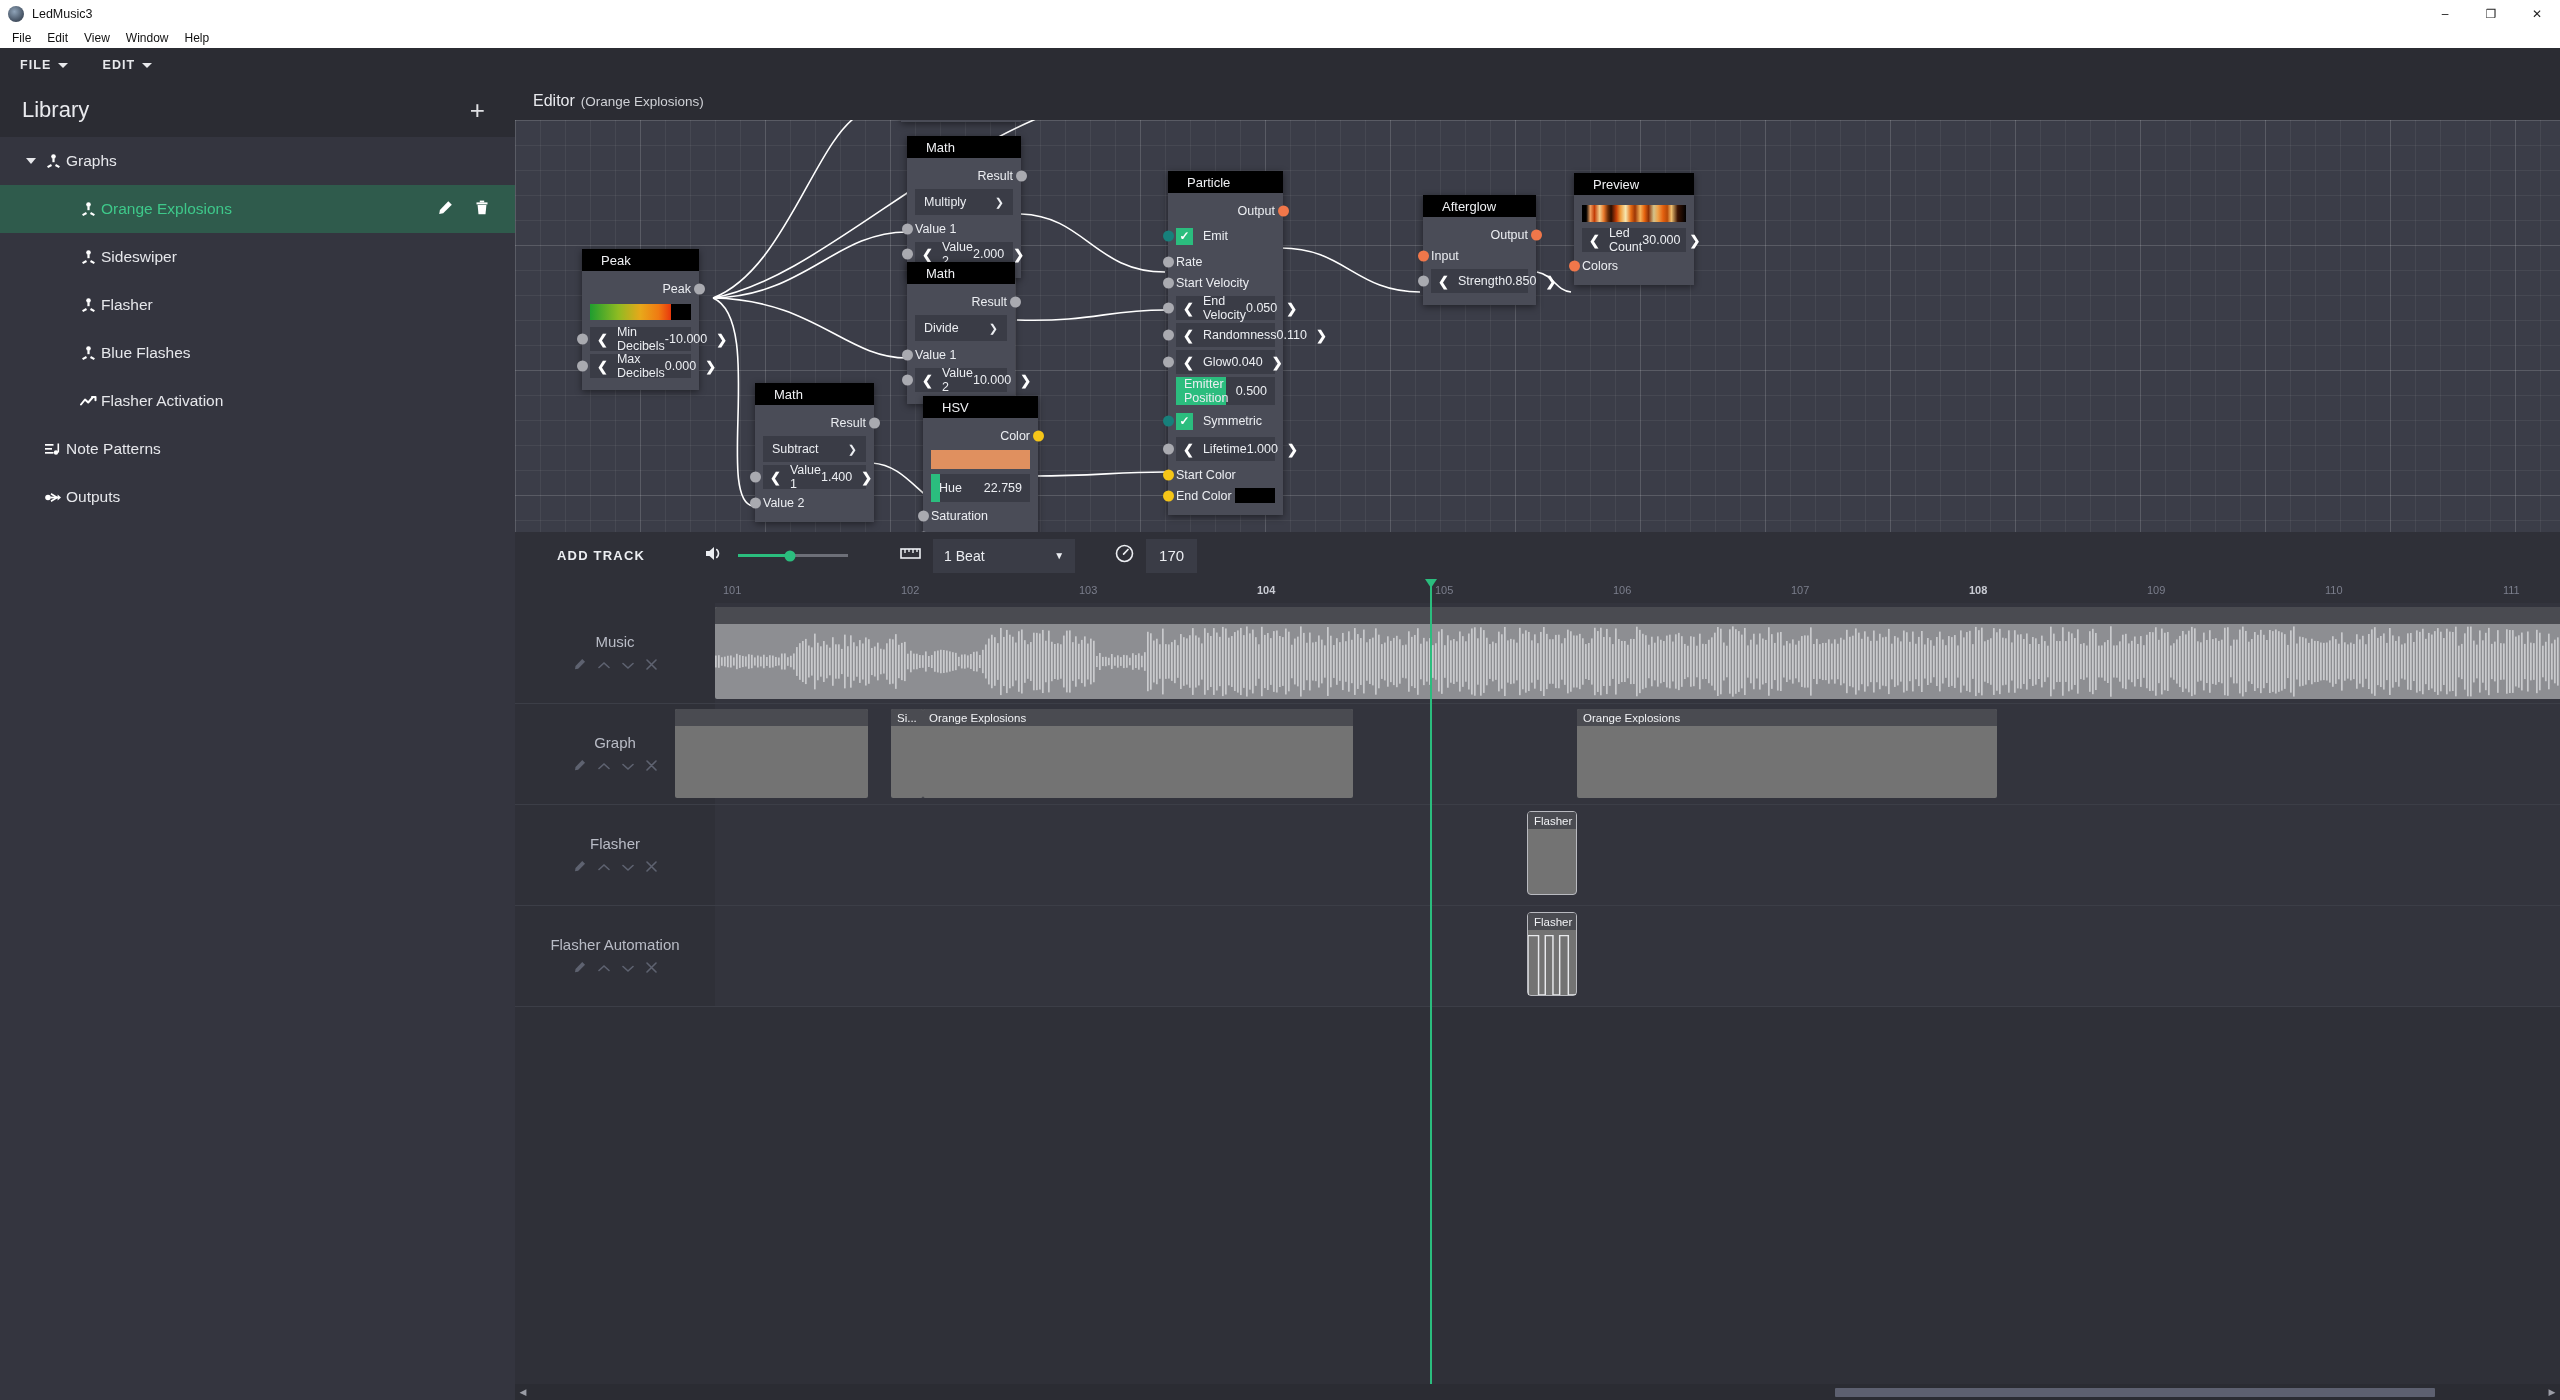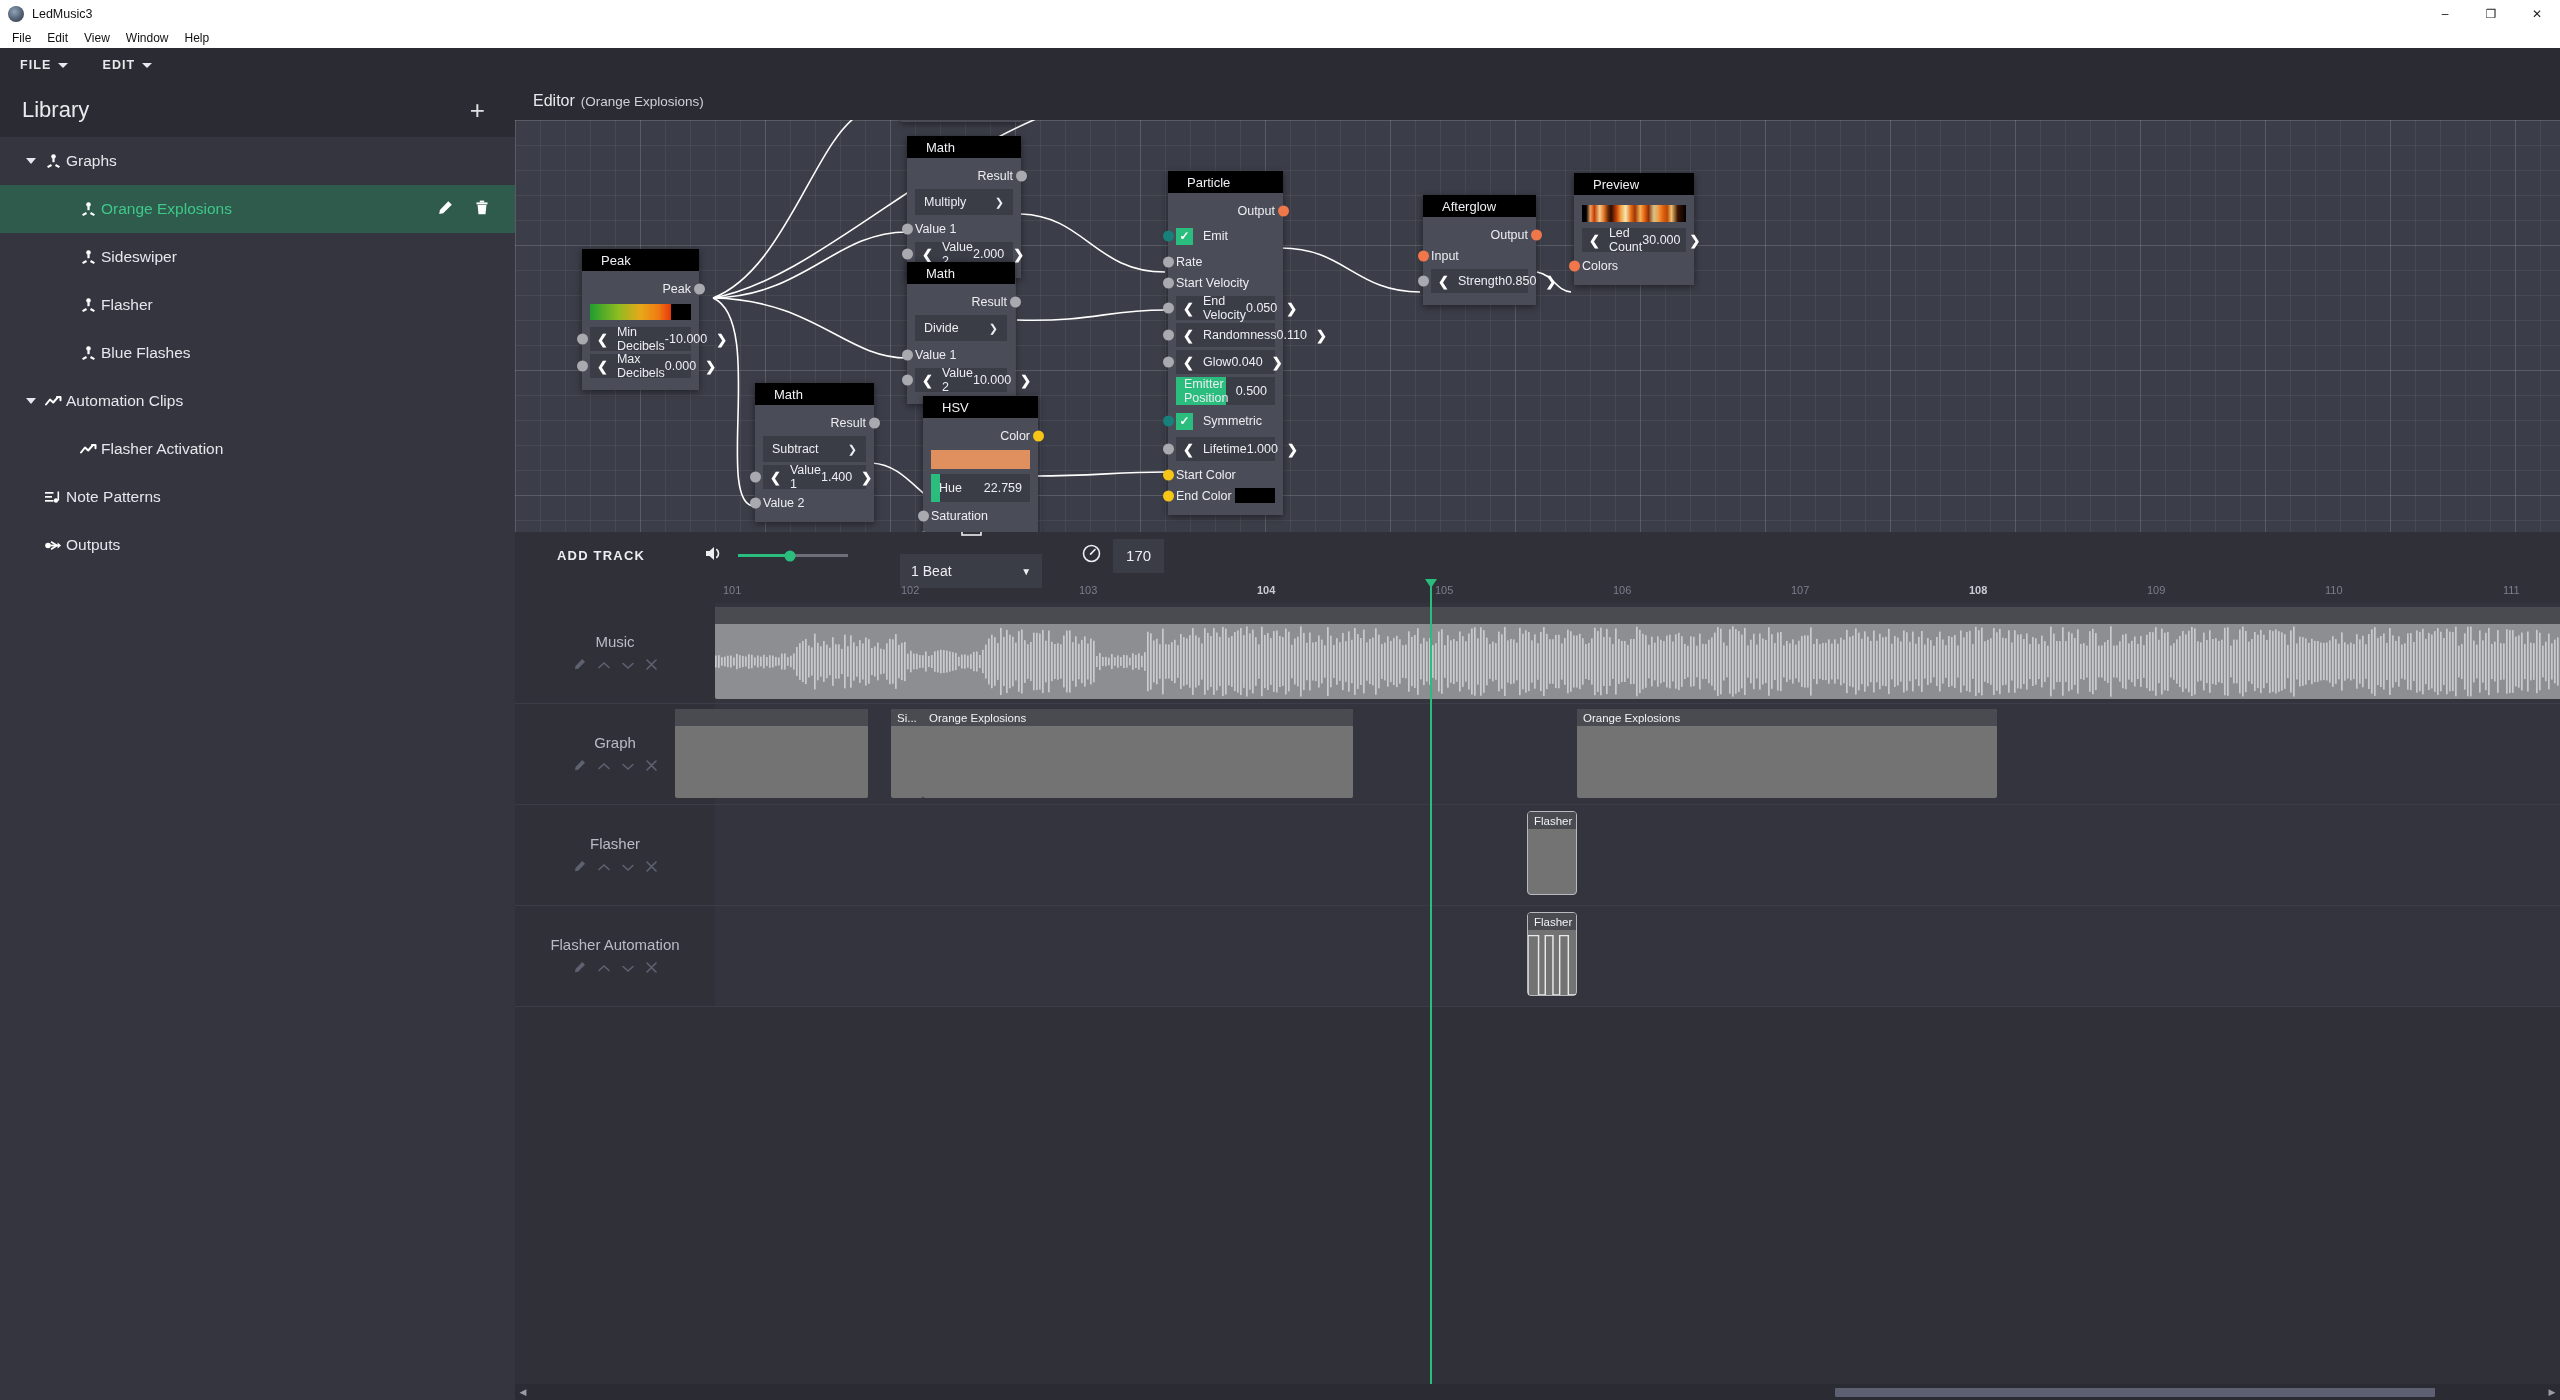--- a/index.html
+++ b/index.html
@@ -146,21 +146,21 @@
   .gradbar { height: 16px; margin: 5px 0 7px 0; }
 
   
   .tl { flex: 1; background: #2f3038; display:flex; flex-direction: column; min-height:0; }
   .tl-bar { height: 47px; display:flex; align-items:center; padding-left: 42px; gap: 0; }
   .addtrack { font-size: 13px; font-weight: bold; letter-spacing: 1.2px; color:#eceef2; }
   .vol-wrap { display:flex; align-items:center; margin-left: 60px; gap: 14px; }
   .vol-slider { width: 110px; height: 3px; background:#6d6f78; position:relative; }
   .vol-slider .f { position:absolute; left:0; top:0; bottom:0; width: 47%; background:#2bbd7e; }
   .vol-slider .k { position:absolute; left: 47%; top:50%; transform: translate(-50%,-50%); width:11px;height:11px;border-radius:50%;background:#2bbd7e; }
-  .snap-wrap { display:flex; align-items:center; margin-left: 52px; gap: 12px; flex-direction: column; }
+  .snap-wrap { display:flex; align-items:center; margin-left: 52px; gap: 12px; }
   .snap-sel {
     width: 142px; height: 34px; background:#3a3c46; display:flex; align-items:center;
     padding: 0 11px; font-size:14px; color:#eceef2;
   }
   .snap-sel .dcar { margin-left:auto; font-size:10px; }
   .bpm-wrap { display:flex; align-items:center; margin-left: 40px; gap: 12px; }
   .bpm-box { height: 34px; background:#3a3c46; display:flex; align-items:center; padding:0 13px; font-size:15px; color:#eceef2; }
 
   .ruler { height: 24px; position: relative; margin-left: 0; }
   .ruler .rl { position:absolute; top:5px; font-size: 11px; color:#7b7e8c; }
@@ -287,32 +287,20 @@
           <span class="arrow"></span>
           <span class="ico">
             <svg width="15" height="15" viewBox="0 0 15 15">
               <circle cx="7.5" cy="2.5" r="2.3" fill="#ffffff"></circle>
               <rect x="6.4" y="4.2" width="2.2" height="4" fill="#ffffff"></rect>
               <rect x="1.3" y="11" width="4.4" height="2.2" fill="#ffffff" transform="rotate(-28 3.5 12)"></rect>
               <rect x="9.3" y="11" width="4.4" height="2.2" fill="#ffffff" transform="rotate(28 11.5 12)"></rect>
             </svg>
           </span>
           <span class="tr-label">Blue Flashes</span>
-        </div>
-        <div class="tree-row" style="padding-left: 22px;">
-          <span class="arrow">
-            <span class="tri-d"></span>
-          </span>
-          <span class="ico">
-            <svg width="17" height="12" viewBox="0 0 17 12">
-              <path d="M1 9.5 5 4.5 8.2 7.5 13 2" stroke="#ffffff" stroke-width="2" fill="none" stroke-linecap="round" stroke-linejoin="round"></path>
-              <path d="M12 2h3.5v3.2" stroke="#ffffff" stroke-width="2" fill="none" stroke-linecap="round" stroke-linejoin="round"></path>
-            </svg>
-          </span>
-          <span class="tr-label">Automation Clips</span>
         </div>
         <div class="tree-row" style="padding-left: 57px;">
           <span class="arrow"></span>
           <span class="ico">
             <svg width="17" height="12" viewBox="0 0 17 12">
               <path d="M1 9.5 5 4.5 8.2 7.5 13 2" stroke="#ffffff" stroke-width="2" fill="none" stroke-linecap="round" stroke-linejoin="round"></path>
               <path d="M12 2h3.5v3.2" stroke="#ffffff" stroke-width="2" fill="none" stroke-linecap="round" stroke-linejoin="round"></path>
             </svg>
           </span>
           <span class="tr-label">Flasher Activation</span>

